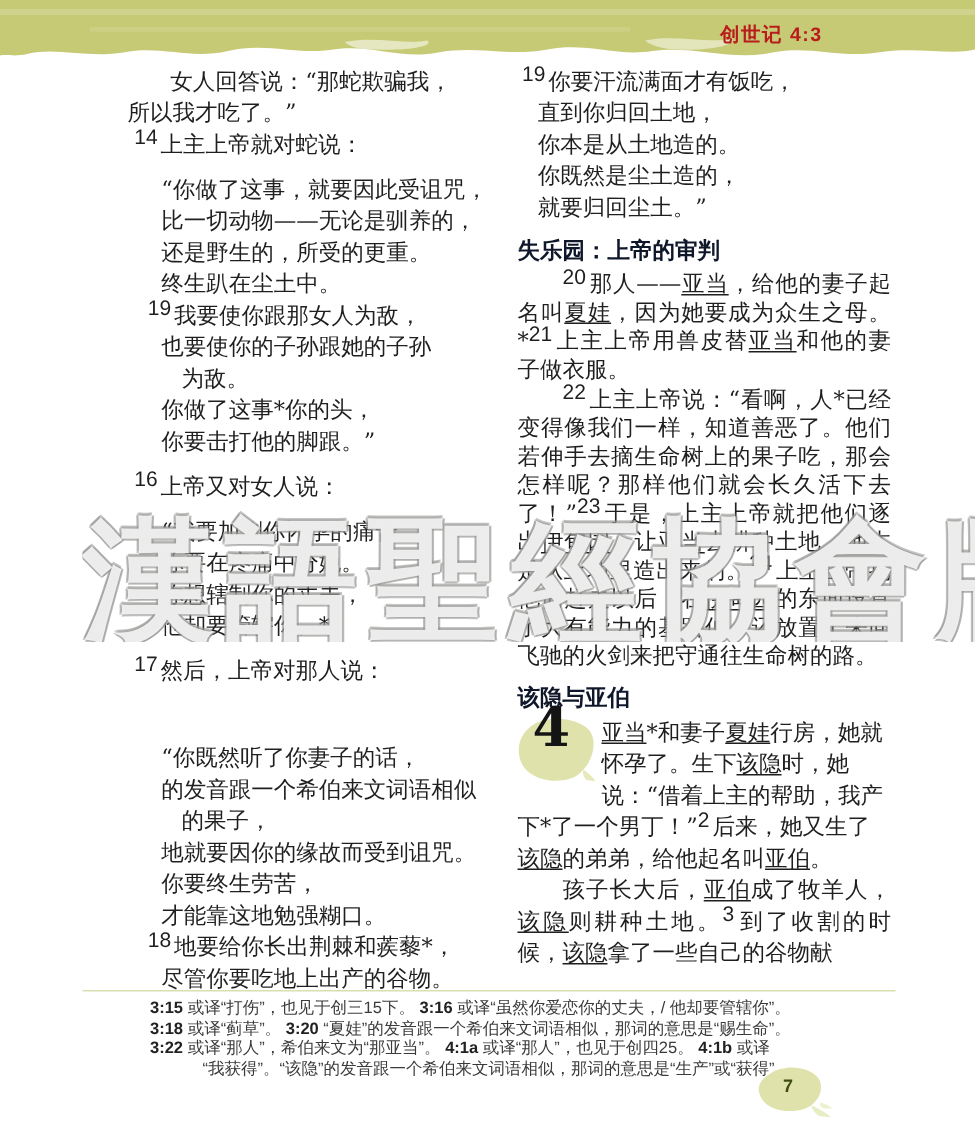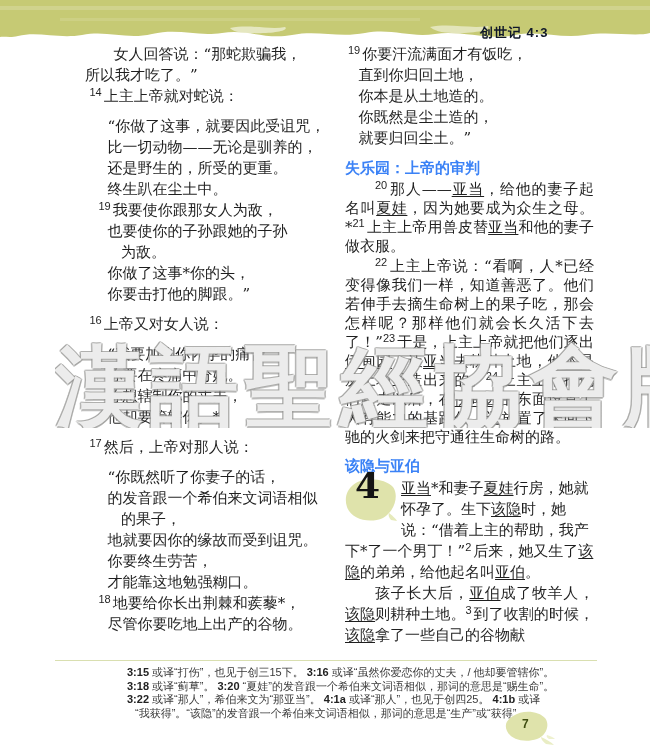--- a/index.html
+++ b/index.html
@@ -6,39 +6,39 @@
   html,body { width:650px; height:750px; }
   body {
     position:relative; background:#ffffff; overflow:hidden;
     font-family:"DejaVu Serif","Liberation Serif",serif;
     color:#1f1f1f;
   }
   
   .header { position:absolute; top:0; left:0; width:650px; height:46px; }
   .header svg { display:block; }
   .header-ref {
-    position:absolute; top:24px; left:480px;
+    position:absolute; top:14px; left:480px;
     font-family:"Liberation Sans",sans-serif;
-    font-size:13px; font-weight:bold; color:#0f172a; letter-spacing:1px;
+    font-size:13px; font-weight:bold; color:#b91c1c; letter-spacing:1px;
   }
   
   .col { position:absolute; top:44px; width:250px; font-size:15px; }
   #left-col  { left:85px; }
   #right-col { left:345px; width:249px; }
   .line { line-height:21px; white-space:nowrap; }
   .gap { height:9px; }
   sup.vnum {
     font-family:"Liberation Sans",sans-serif;
-    font-size:11px; font-weight:normal;
+    font-size:14px; font-weight:normal;
     vertical-align:5px; margin-right:2px; line-height:0;
   }
   .u { text-decoration:underline; text-underline-offset:2px; }
   .heading {
     font-family:"Liberation Sans",sans-serif;
-    font-size:15px; font-weight:bold; color:#3b82f6;
+    font-size:15px; font-weight:bold; color:#0f172a;
     line-height:21px; margin-top:8px; margin-bottom:2px;
   }
   .para { line-height:19px; text-align:justify; text-indent:2em; }
   .para.tight { margin-top:1px; }
   .chapter-para { line-height:21px; text-indent:0; margin-top:2px; }
   .para.p3 { line-height:21px; text-indent:2em; }
   
   .dropcap {
     float:left; width:52px; height:42px; position:relative;
     margin:1px 4px 0 0;
@@ -61,21 +61,21 @@
       0 1.5px 0 rgba(150,150,148,0.55), 0 -1.5px 0 rgba(150,150,148,0.55),
       1px 1px 0 rgba(150,150,148,0.45), -1px -1px 0 rgba(150,150,148,0.45);
   }
   
   .footnotes {
     position:absolute; top:660px; left:55px; width:542px;
     border-top:1px solid #d9dfb0; padding-top:5px;
     font-family:"Liberation Sans",sans-serif;
     font-size:11px; color:#3a3a3a;
   }
-  .fn-line { line-height:13.5px; white-space:nowrap; margin-left:72px; }
+  .fn-line { line-height:13.5px; white-space:nowrap; margin-left:45px; }
   .fn-line.cont { margin-left:80px; }
   .fn-line b { font-weight:bold; color:#222; }
   
   .page-leaf { position:absolute; left:503px; top:711px; width:52px; height:34px; }
   .page-leaf svg { position:absolute; top:0; left:0; }
   .page-leaf .pnum {
     position:absolute; top:6px; left:19px;
     font-family:"Liberation Sans",sans-serif;
     font-size:12px; font-weight:bold; color:#3f4d10;
   }
@@ -114,21 +114,21 @@
     <div class="gap"></div>
     <div class="line" style="padding-left: 4.5px;"><sup class="vnum">16</sup><span>上帝又对女人说：</span></div>
     <div class="gap"></div>
     <div class="line" style="padding-left: 22.5px;"><span>“我要加剧你怀孕的痛苦，</span></div>
     <div class="line" style="padding-left: 22.5px;"><span>你要在疼痛中分娩。</span></div>
     <div class="line" style="padding-left: 22.5px;"><span>你想辖制你的丈夫，</span></div>
     <div class="line" style="padding-left: 22.5px;"><span>他却要管辖你。*”</span></div>
     <div class="gap"></div>
     <div class="line" style="padding-left: 4.5px;"><sup class="vnum">17</sup><span>然后，上帝对那人说：</span></div>
     <div class="gap"></div>
-    <div class="line" style="padding-left: 22.5px;"><span>“你既然听了你妻子的话，</span></div>
+    <div class="line" style="padding-left: 22.5px; margin-top: 28px;"><span>“你既然听了你妻子的话，</span></div>
     <div class="line" style="padding-left: 22.5px;"><span>的发音跟一个希伯来文词语相似</span></div>
     <div class="line" style="padding-left: 36px;"><span>的果子，</span></div>
     <div class="line" style="padding-left: 22.5px;"><span>地就要因你的缘故而受到诅咒。</span></div>
     <div class="line" style="padding-left: 22.5px;"><span>你要终生劳苦，</span></div>
     <div class="line" style="padding-left: 22.5px;"><span>才能靠这地勉强糊口。</span></div>
     <div class="line" style="padding-left: 13.5px;"><sup class="vnum">18</sup><span>地要给你长出荆棘和蒺藜*，</span></div>
     <div class="line" style="padding-left: 22.5px;"><span>尽管你要吃地上出产的谷物。</span></div>
   </div>
 
 <div id="right-col" class="col">

